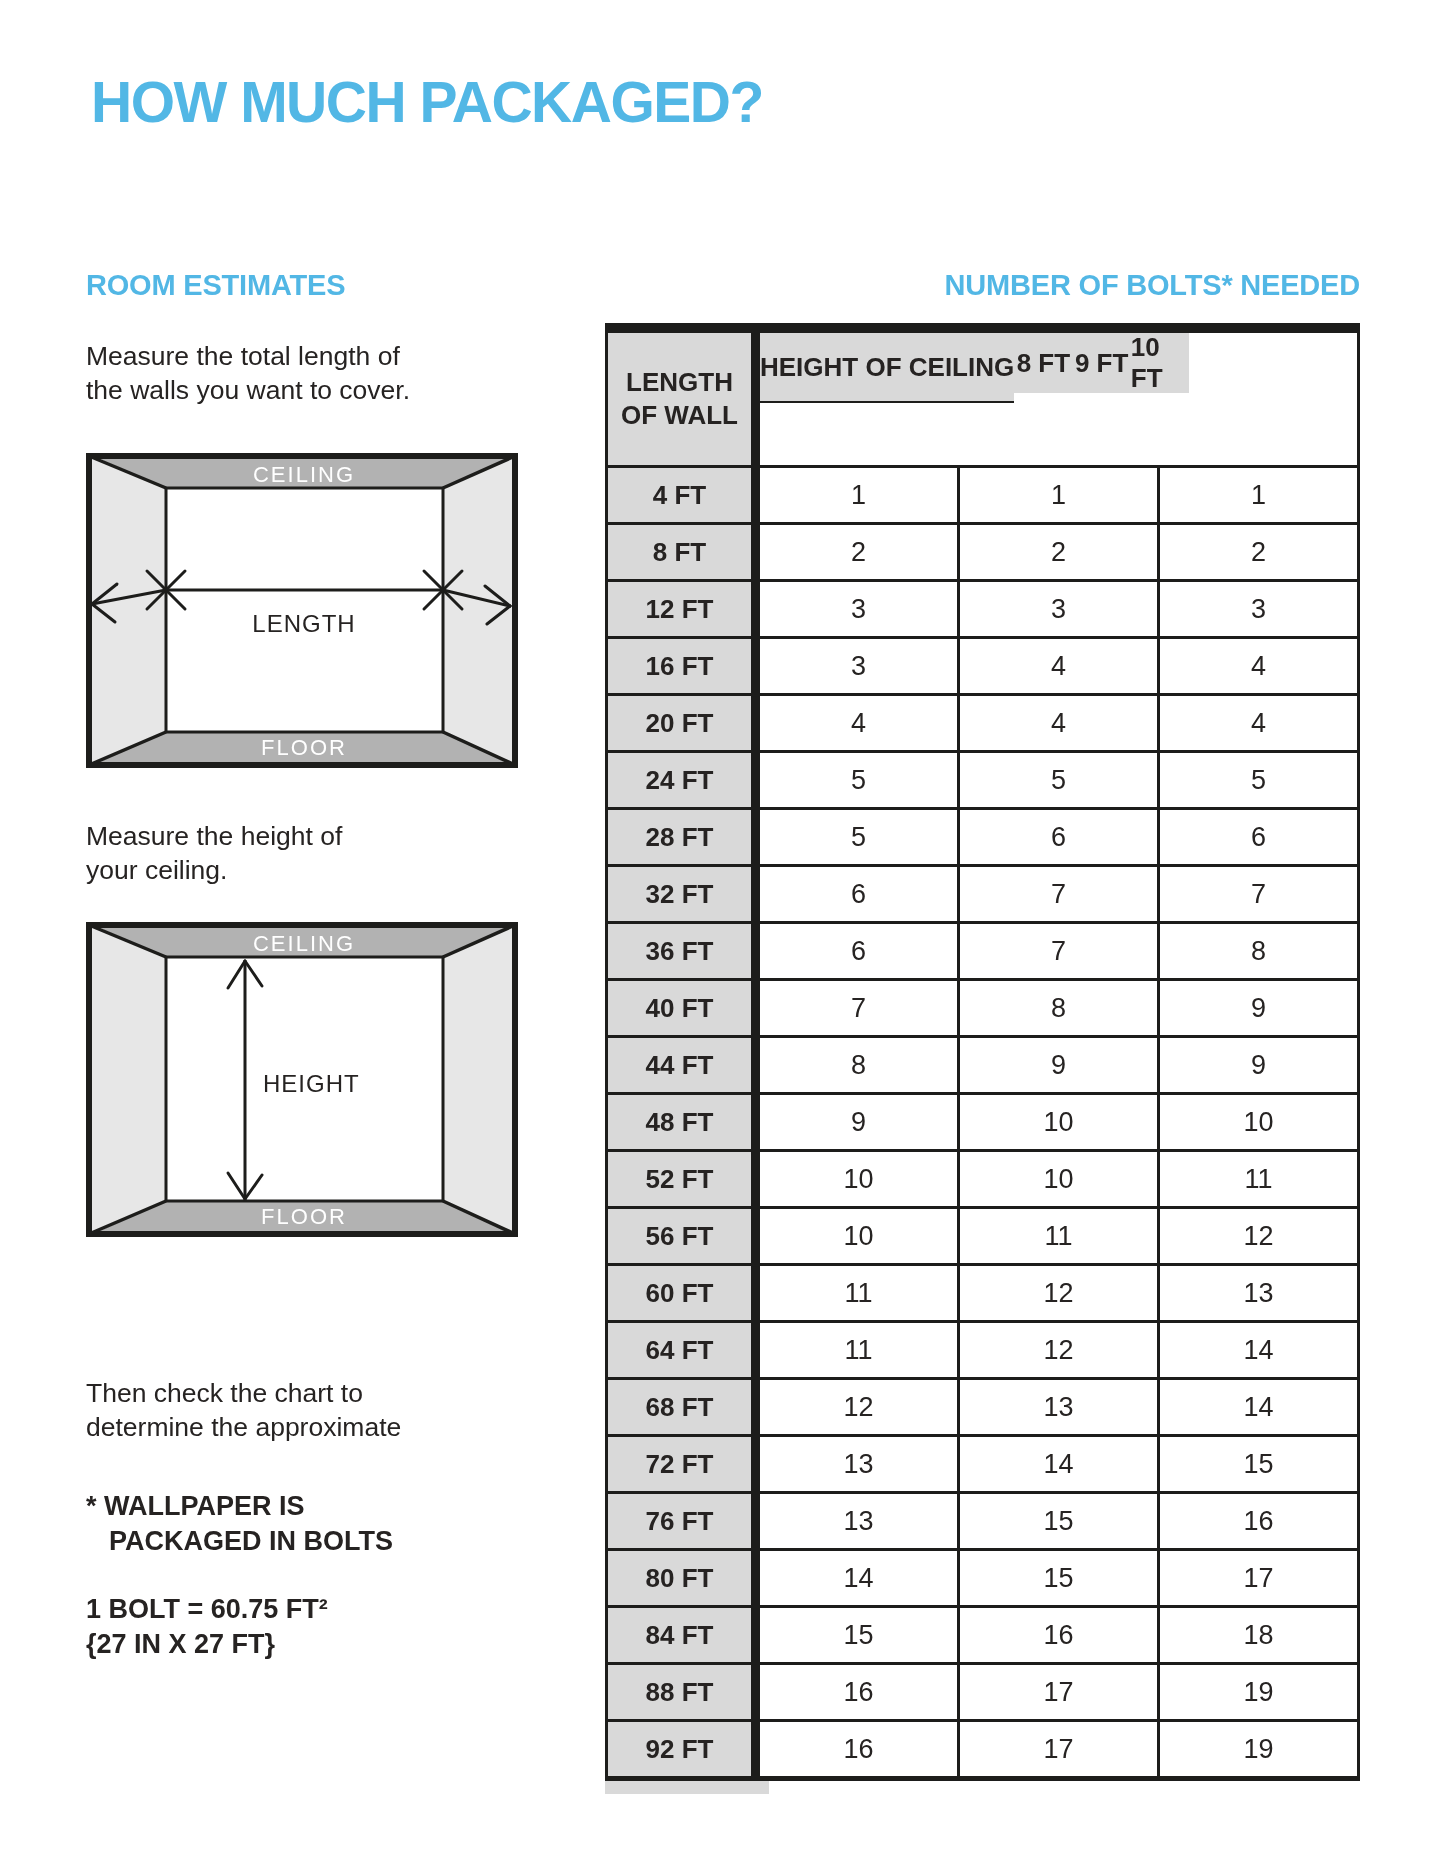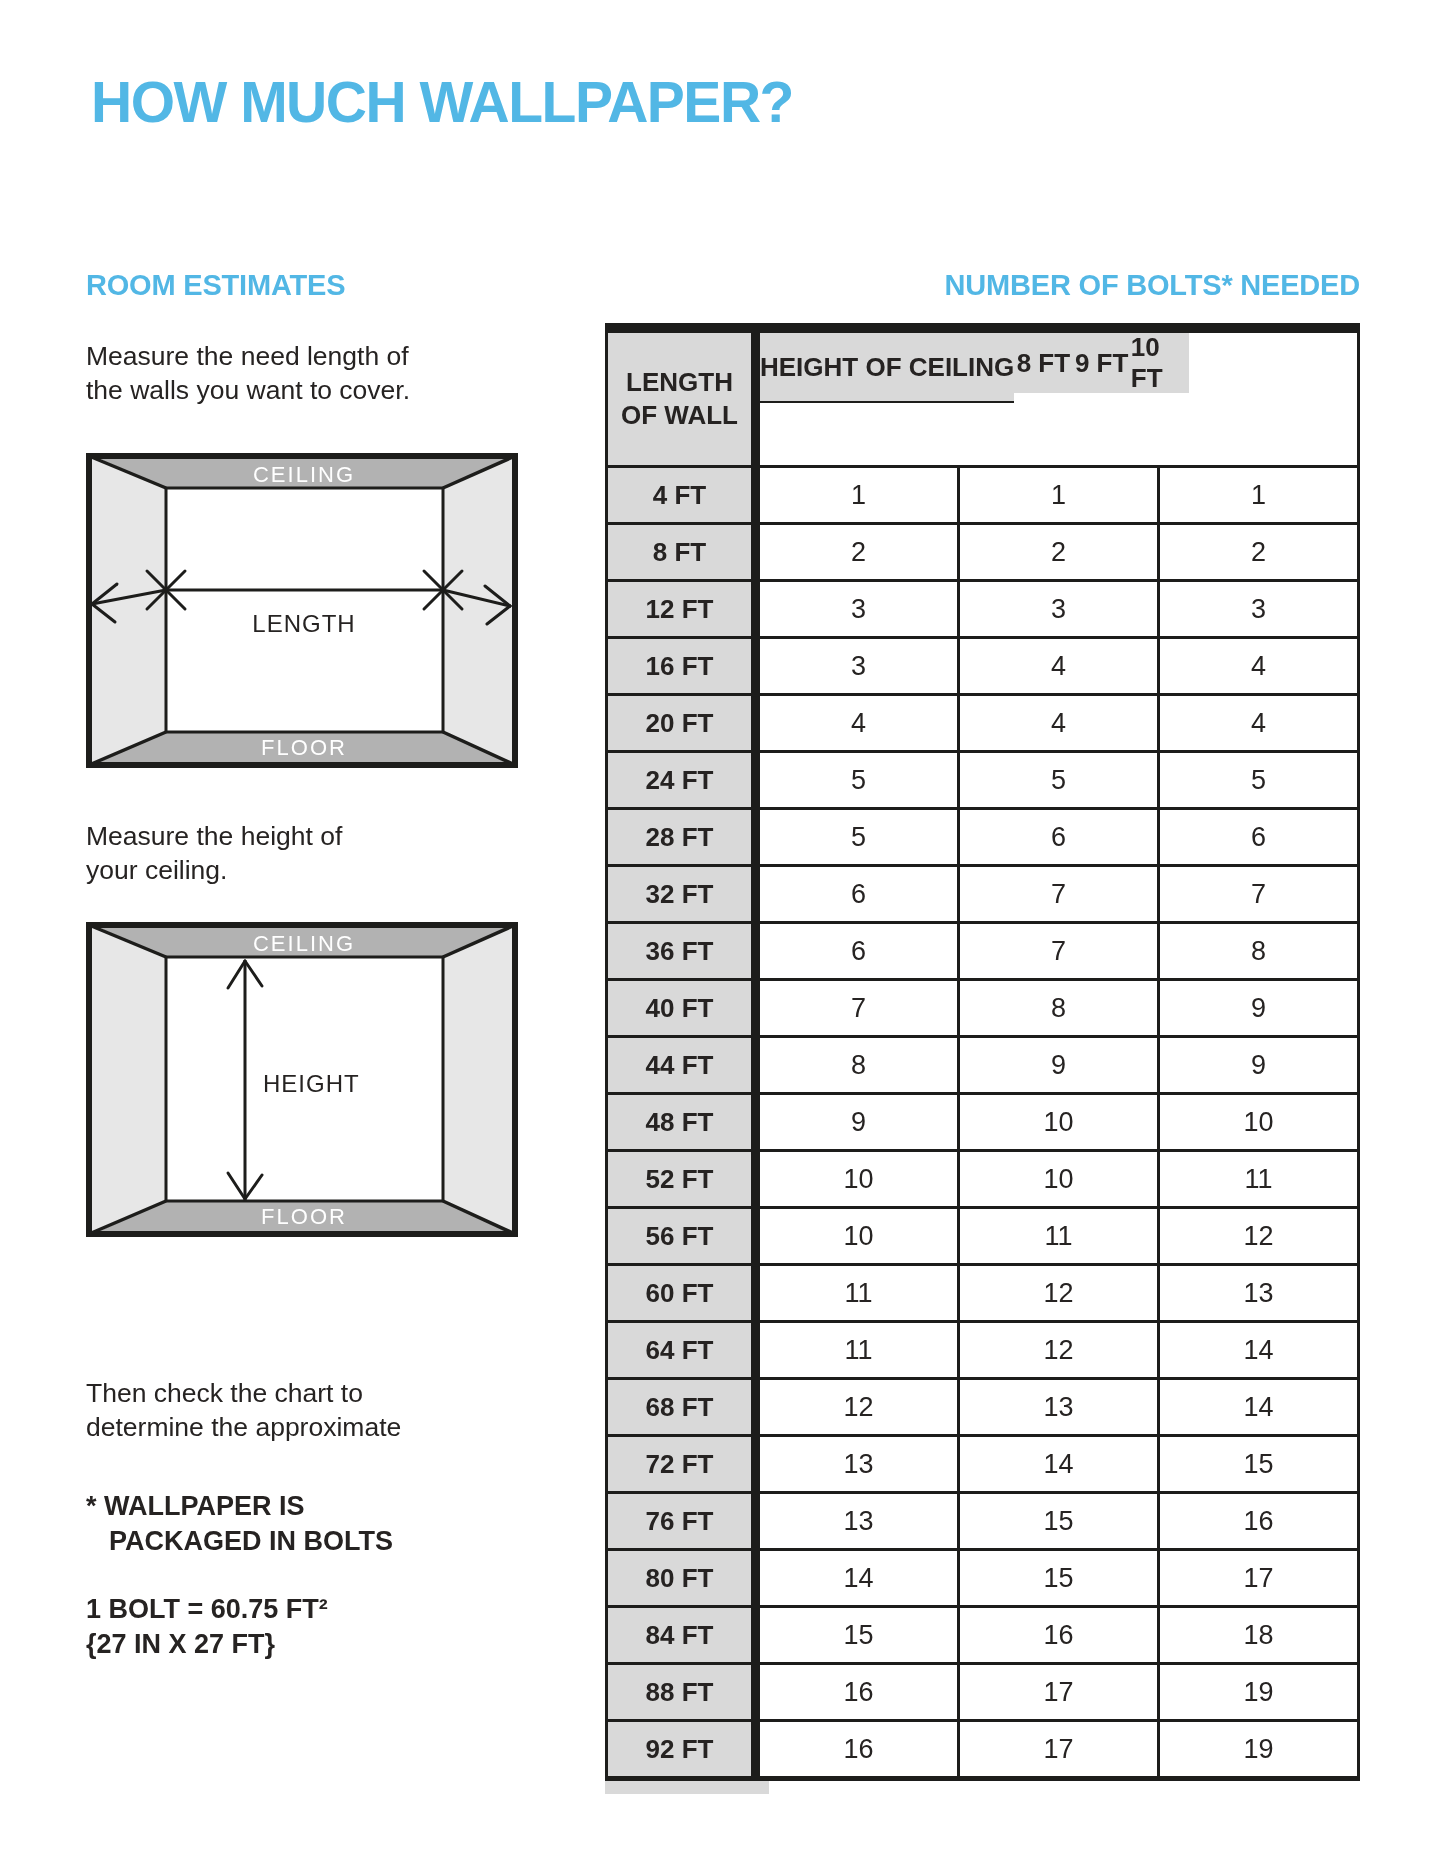--- a/index.html
+++ b/index.html
@@ -74,28 +74,28 @@
   }
   .tcells{flex:1;display:flex;background:#ffffff;}
   .tcell{flex:1;height:54px;display:flex;align-items:center;justify-content:center;font-size:27px;}
   .tcell + .tcell{border-left:3px solid var(--ln);}
   .bottom-bar{height:5px;background:var(--ln);}
   .bottom-artifact{width:164px;height:13px;background:var(--gray);}
 </style>
 </head>
 <body>
 
-<div class="abs" id="page-title">HOW MUCH WALLPAPER?</div>
+<div class="abs" id="page-title">HOW MUCH PACKAGED?</div>
 
 <div class="abs section-head" id="room-estimates-head">ROOM ESTIMATES</div>
 
 <div class="abs section-head" id="bolts-needed-head">NUMBER OF BOLTS* NEEDED</div>
 
 <div class="abs body-text" id="step1">
-  <div>Measure the need length of</div>
+  <div>Measure the total length of</div>
   <div>the walls you want to cover.</div>
 </div>
 
 <svg class="diagram" id="diagram1" viewBox="0 0 432 315">
   <polygon points="0,0 432,0 357,35 80,35" fill="var(--ceil)"></polygon>
   <polygon points="0,315 432,315 357,279 80,279" fill="var(--ceil)"></polygon>
   <polygon points="0,0 80,35 80,279 0,315" fill="var(--wall)"></polygon>
   <polygon points="432,0 357,35 357,279 432,315" fill="var(--wall)"></polygon>
   <rect x="80" y="35" width="277" height="244" fill="#ffffff" stroke="var(--ln)" stroke-width="3"></rect>
   <line x1="3" y1="3" x2="80" y2="35" stroke="var(--ln)" stroke-width="3.5"></line>

